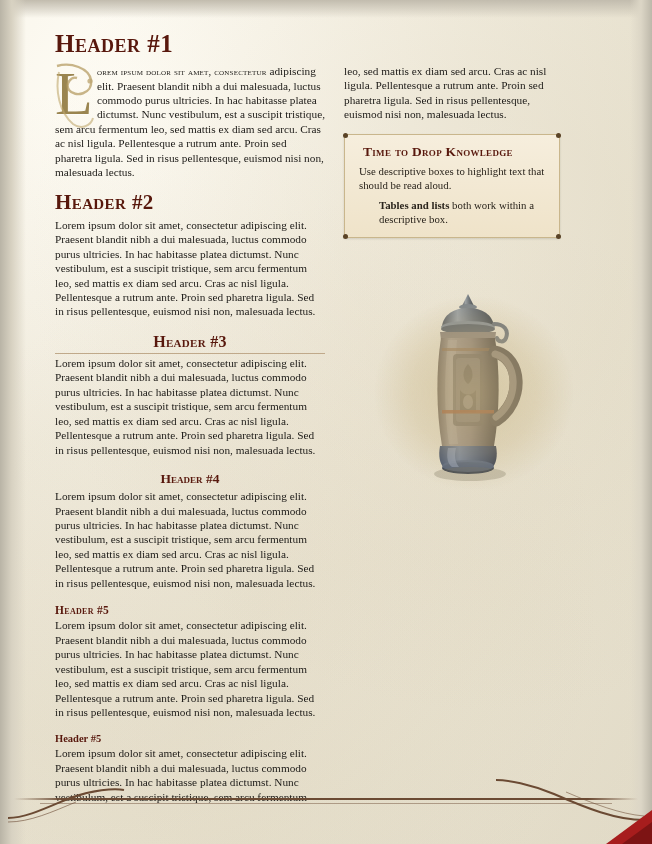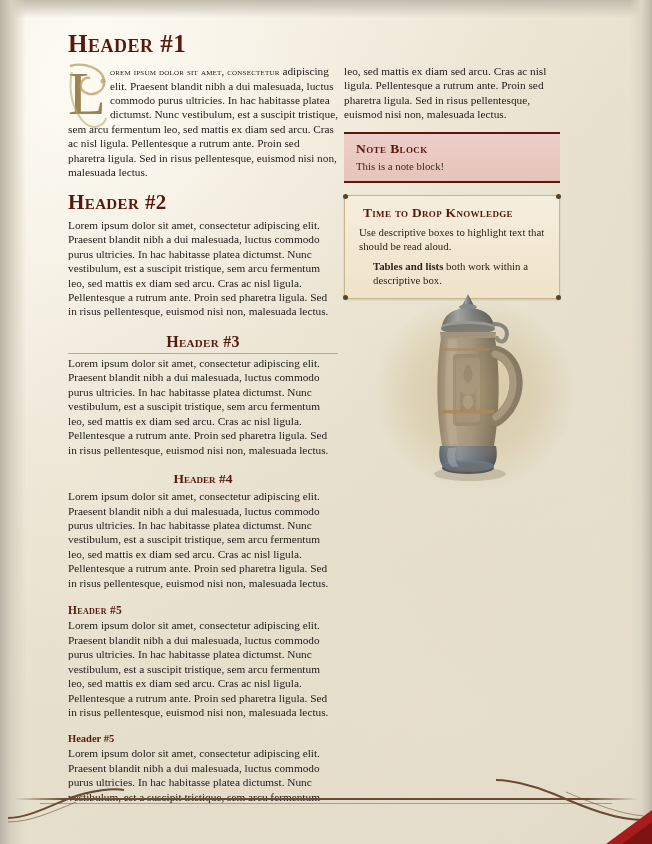--- a/index.html
+++ b/index.html
@@ -39,21 +39,21 @@
   .footer-swirl{position:absolute;left:6px;bottom:20px;width:120px;height:40px;}
   .footer-swirl-r{position:absolute;right:6px;bottom:20px;width:150px;height:52px;}
   .corner-red{position:absolute;right:0;bottom:0;width:0;height:0;
     border-left:46px solid transparent;border-bottom:34px solid #a71d1d;}
   .corner-red2{position:absolute;right:0;bottom:0;width:0;height:0;
     border-left:30px solid transparent;border-bottom:22px solid #7d1414;}
 
   .content{position:absolute;left:0;top:0;width:652px;height:844px;}
 
   .col{position:absolute;}
-  .col-left{left:68px;top:30px;width:270px;}
+  .col-left{left:55px;top:30px;width:270px;}
   .col-right{left:344px;top:64px;width:216px;}
 
   h1.h1{
     font-family:"Liberation Serif", serif;
     font-variant:small-caps;
     color:#58180d;
     font-size:25px;
     font-weight:700;
     margin:0 0 6px 0;
     letter-spacing:.5px;
@@ -104,21 +104,21 @@
   
   .descbox{
     position:relative;margin:12px 0 0 0;
     background:linear-gradient(to bottom,#f6eedd 0%, #efe3c9 100%);
     border:1px solid #c9b68c;
     padding:8px 14px 11px 14px;
     box-shadow:0 1px 2px rgba(0,0,0,.12);
   }
   .descbox .dt{font-variant:small-caps;color:#58180d;font-size:13.5px;font-weight:700;margin:0 0 4px 4px;letter-spacing:.3px;}
   .descbox p{font-size:10.8px;line-height:1.3;color:#2a241c;margin:0 0 6px 0;}
-  .descbox .indent{margin-left:14px;margin-bottom:0;}
+  .descbox .indent{margin-left:20px;margin-bottom:0;}
   .descbox b{font-weight:700;}
   .corner-dot{position:absolute;width:5px;height:5px;background:#5a4326;border-radius:50%;}
   .cd-tl{left:-2px;top:-2px;} .cd-tr{right:-2px;top:-2px;}
   .cd-bl{left:-2px;bottom:-2px;} .cd-br{right:-2px;bottom:-2px;}
 
   
   .illo{position:absolute;left:376px;top:280px;width:200px;height:220px;}
   .illo .splotch{
     position:absolute;left:0;top:18px;width:196px;height:190px;
     background:radial-gradient(ellipse at 50% 50%, rgba(200,180,130,.55) 0%, rgba(205,186,140,.35) 45%, rgba(214,200,160,0) 72%);
@@ -161,24 +161,20 @@
       <h5 class="h5">Header #5</h5>
       <p class="body">Lorem ipsum dolor sit amet, consectetur adipiscing elit. Praesent blandit nibh a dui malesuada, luctus commodo purus ultricies. In hac habitasse platea dictumst. Nunc vestibulum, est a suscipit tristique, sem arcu fermentum leo, sed mattis ex diam sed arcu. Cras ac nisl ligula. Pellentesque a rutrum ante. Proin sed pharetra ligula. Sed in risus pellentesque, euismod nisi non, malesuada lectus.</p>
 
       <h6 class="h6">Header #5</h6>
       <p class="body">Lorem ipsum dolor sit amet, consectetur adipiscing elit. Praesent blandit nibh a dui malesuada, luctus commodo purus ultricies. In hac habitasse platea dictumst. Nunc vestibulum, est a suscipit tristique, sem arcu fermentum</p>
     </div>
 
     <div class="col col-right">
       <p class="body">leo, sed mattis ex diam sed arcu. Cras ac nisl ligula. Pellentesque a rutrum ante. Proin sed pharetra ligula. Sed in risus pellentesque, euismod nisi non, malesuada lectus.</p>
 
-      <div class="note">
-        <p class="nt">Note Block</p>
-        <p class="nb">This is a note block!</p>
-      </div>
 
       <div class="descbox">
         <span class="corner-dot cd-tl"></span>
         <span class="corner-dot cd-tr"></span>
         <span class="corner-dot cd-bl"></span>
         <span class="corner-dot cd-br"></span>
         <p class="dt">Time to Drop Knowledge</p>
         <p>Use descriptive boxes to highlight text that should be read aloud.</p>
         <p class="indent"><b>Tables and lists</b><span> both work within a descriptive box.</span></p>
       </div>

